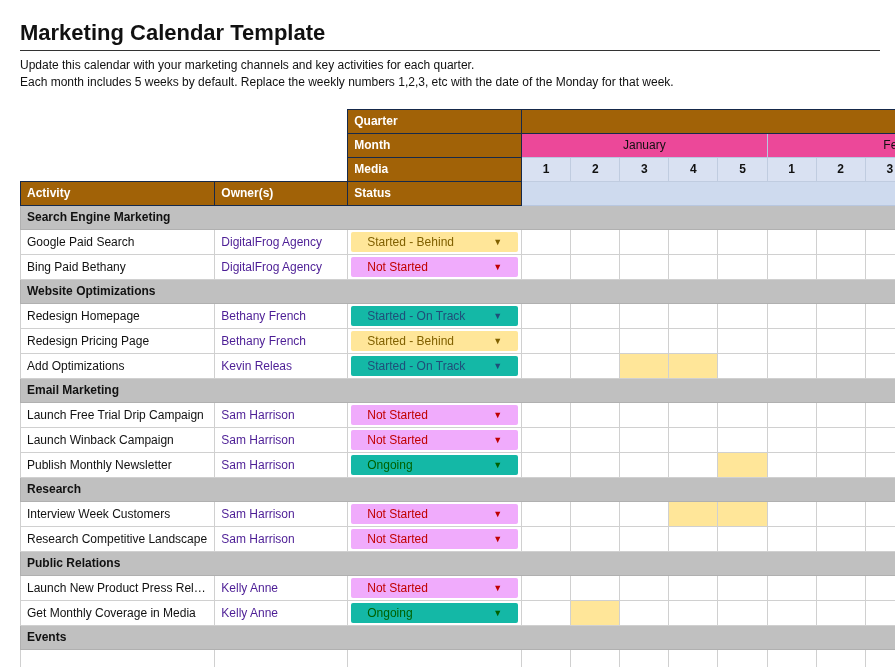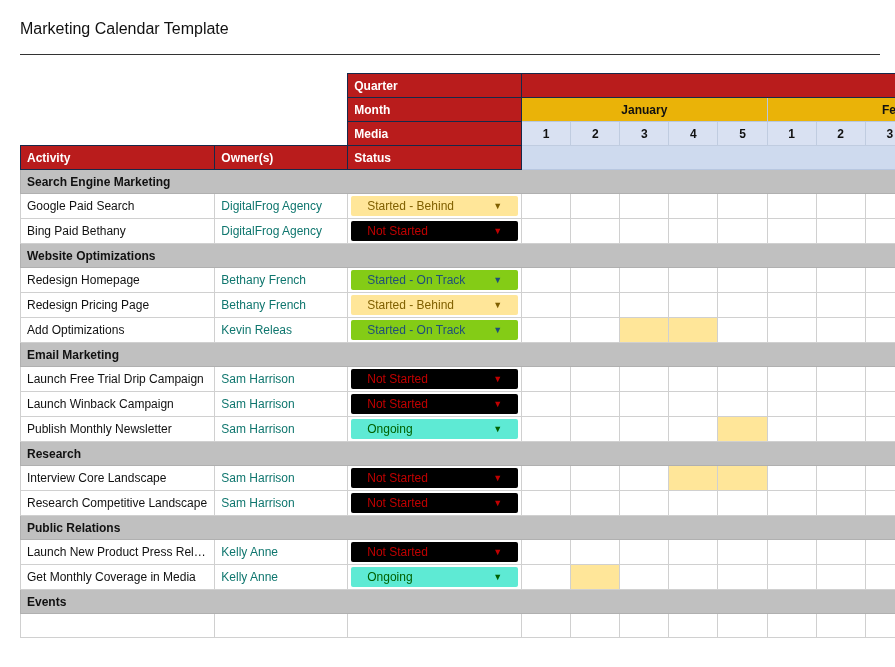--- a/index.html
+++ b/index.html
@@ -1,40 +1,40 @@
 <!DOCTYPE html>
 <html><head>
   <meta charset="utf-8">
   <style>
     * { box-sizing: border-box; margin: 0; padding: 0; }
     body { font-family: Arial, Helvetica, sans-serif; font-size: 12px; color: #111; background: #fff; padding: 20px 0 0 20px; overflow-x: hidden; }
-    .title { font-size: 16px; font-weight: normal; margin-bottom: 16px; }
+    .title { font-size: 22px; font-weight: bold; margin-bottom: 4px; }
     .hr { border-top: 1px solid #333; margin-bottom: 6px; width: 860px; }
     .instructions { font-size: 12px; line-height: 1.4; margin-bottom: 18px; }
     
     table { border-collapse: collapse; width: 895px; table-layout: fixed; }
     td, th { border: 1px solid #d0d0d0; padding: 4px 6px; height: 24px; font-size: 12px; text-align: left; vertical-align: middle; white-space: nowrap; overflow: hidden; text-overflow: ellipsis; }
     
     .blank-cell { border: none; background: #fff; }
     
-    .hdr-navy { background: #b91c1c; color: #fff; font-weight: bold; border-color: #16294a; }
+    .hdr-navy { background: #a16207; color: #fff; font-weight: bold; border-color: #16294a; }
     .hdr-lightblue { background: #cedaee; text-align: center; font-weight: normal; border-color: #b8c7e0; }
-    .month-merge { background: #eab308; text-align: center; font-weight: bold; border-color: #b8c7e0; }
+    .month-merge { background: #ec4899; text-align: center; font-weight: normal; border-color: #b8c7e0; }
     .week-num { background: #d9e1f2; text-align: center; font-weight: bold; border-color: #c0cce0; }
     
     .section-row td { background: #c0c0c0; font-weight: bold; border-color: #b0b0b0; }
     
-    .owner { color: #0f766e; }
+    .owner { color: #4c1d95; }
     
     .status-cell { padding: 2px 3px; background:#fff; }
     .status-pill { display: flex; align-items: center; justify-content: space-between; padding: 2px 16px; border-radius: 2px; height: 20px; }
     .pill-behind { background: #ffe699; color: #806000; }
-    .pill-notstarted { background: #000000; color: #c00000; }
-    .pill-ontrack { background: #84cc16; color: #1f4e79; }
-    .pill-ongoing { background: #5eead4; color: #006100; }
+    .pill-notstarted { background: #f0abfc; color: #c00000; }
+    .pill-ontrack { background: #14b8a6; color: #1f4e79; }
+    .pill-ongoing { background: #14b8a6; color: #006100; }
     .chevron { font-size: 9px; color: #555; }
     .pill-ontrack .chevron { color:#1f4e79; }
     .pill-notstarted .chevron { color:#c00000; }
     .pill-ongoing .chevron { color:#006100; }
     .pill-behind .chevron { color:#806000; }
     
     .timeline-cell { background: #fff; }
     .hl { background: #ffe699; }
     
     .col-activity { width: 190px; }
@@ -42,20 +42,22 @@
     .col-status { width: 170px; }
     .col-week { width: 48px; }
     .col-febweek { width: 48px; }
   </style>
 </head>
 <body>
 
 <div class="title">Marketing Calendar Template</div>
 <div class="hr"></div>
 <div class="instructions">
+  <div>Update this calendar with your marketing channels and key activities for each quarter.</div>
+  <div>Each month includes 5 weeks by default. Replace the weekly numbers 1,2,3, etc with the date of the Monday for that week.</div>
 </div>
 
 <table>
   <colgroup>
     <col class="col-activity">
       <col class="col-owner">
       <col class="col-status">
     <col class="col-week">
       <col class="col-week">
       <col class="col-week">
@@ -245,21 +247,21 @@
         <td class="timeline-cell"></td>
         <td class="timeline-cell hl"></td>
         <td class="timeline-cell"></td>
         <td class="timeline-cell"></td>
         <td class="timeline-cell"></td>
       </tr>
       <tr class="section-row">
         <td colspan="11">Research</td>
       </tr>
       <tr>
-        <td>Interview Core Landscape</td>
+        <td>Interview Week Customers</td>
         <td class="owner">Sam Harrison</td>
         <td class="status-cell">
           <div class="status-pill pill-notstarted">
             <span>Not Started</span>
             <span class="chevron">▼</span>
           </div>
         </td>
         <td class="timeline-cell"></td>
         <td class="timeline-cell"></td>
         <td class="timeline-cell"></td>

